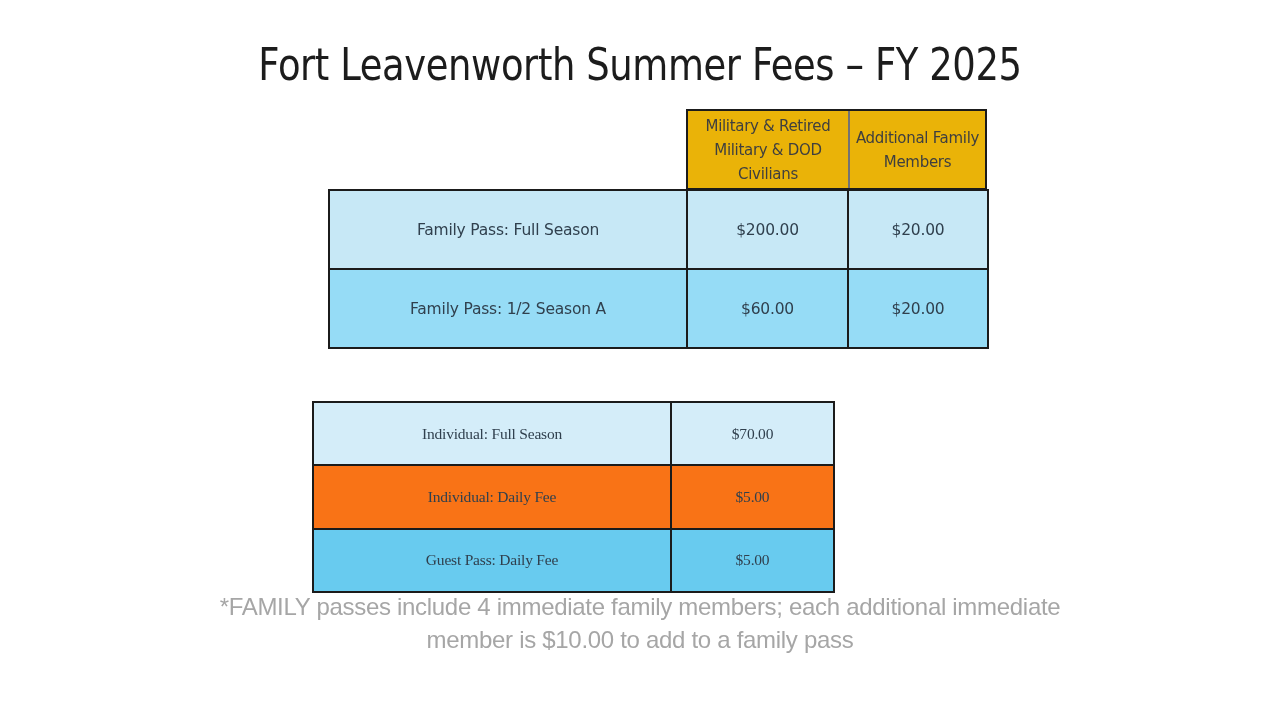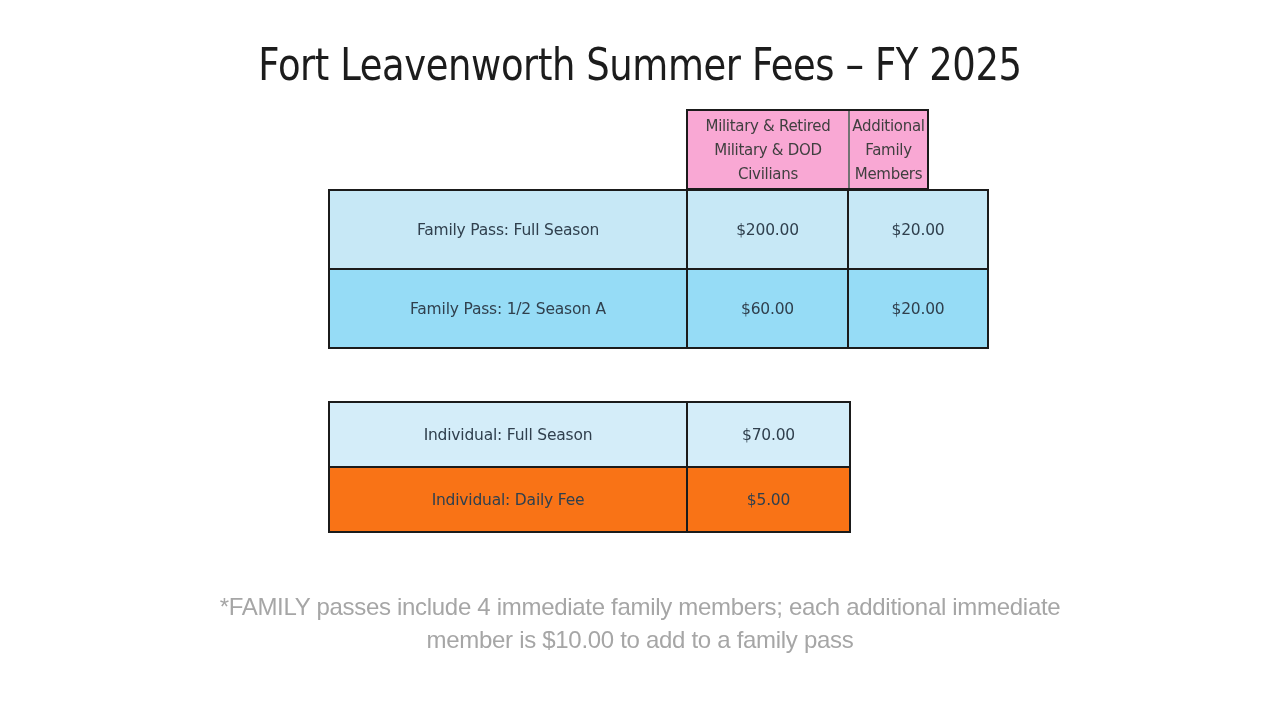--- a/index.html
+++ b/index.html
@@ -9,41 +9,41 @@
   }
   
   .title{
     position:absolute;top:40px;left:0;width:1280px;text-align:center;
     font-size:44px;line-height:50px;font-weight:400;color:#1c1c1c;
     transform:scaleX(0.84);transform-origin:50% 50%;letter-spacing:-0.5px;
     white-space:nowrap;
   }
   
   .header-box{
-    position:absolute;left:686px;top:109px;width:243px;height:81px;
+    position:absolute;left:686px;top:109px;width:301px;height:81px;
     display:grid;grid-template-columns:160px 1fr;
-    background:#f9a8d4;border:2px solid #1b1b1b;box-sizing:border-box;
+    background:#eab308;border:2px solid #1b1b1b;box-sizing:border-box;
   }
   .hcell{
     display:flex;align-items:center;justify-content:center;text-align:center;
     font-size:15px;line-height:24px;color:#3f3f3f;letter-spacing:-0.3px;
     white-space:pre-line;box-sizing:border-box;
   }
   .hcell + .hcell{border-left:2px solid #737373;}
   
   table.fees{
     position:absolute;border-collapse:collapse;table-layout:fixed;
     box-sizing:border-box;
   }
   table.fees td{
     border:2px solid #1b1b1b;text-align:center;vertical-align:middle;
     font-size:15.5px;color:#30404e;letter-spacing:-0.2px;padding:0;
   }
   #family-table{left:328px;top:189px;width:659px;height:160px;}
-  #individual-table{left:328px;top:401px;width:521px;height:132px;}
+  #individual-table{left:312px;top:401px;width:521px;height:192px;font-family:Liberation Serif, serif;}
   
   #family-table tr.band-1 td{background:#c7e8f6;}
   #family-table tr.band-2 td{background:#96dcf6;}
   #family-table tr.band-3 td{background:#5fc8ee;}
   #individual-table tr.band-1 td{background:#d4edf9;}
   #individual-table tr.band-2 td{background:#f97316;}
   #individual-table tr.band-3 td{background:#68cbef;}
   
   .footnote{
     position:absolute;top:590px;left:0;width:1280px;text-align:center;
@@ -94,19 +94,23 @@
       </colgroup>
     <tbody>
       <tr class="band-1">
         <td>Individual: Full Season</td>
         <td>$70.00</td>
       </tr>
       <tr class="band-2">
         <td>Individual: Daily Fee</td>
         <td>$5.00</td>
       </tr>
+      <tr class="band-3">
+        <td>Guest Pass: Daily Fee</td>
+        <td>$5.00</td>
+      </tr>
     </tbody>
   </table>
 
   <div class="footnote">*FAMILY passes include 4 immediate family members; each additional immediate
 member is $10.00 to add to a family pass</div>
 
 </div>
 
 </body></html>

